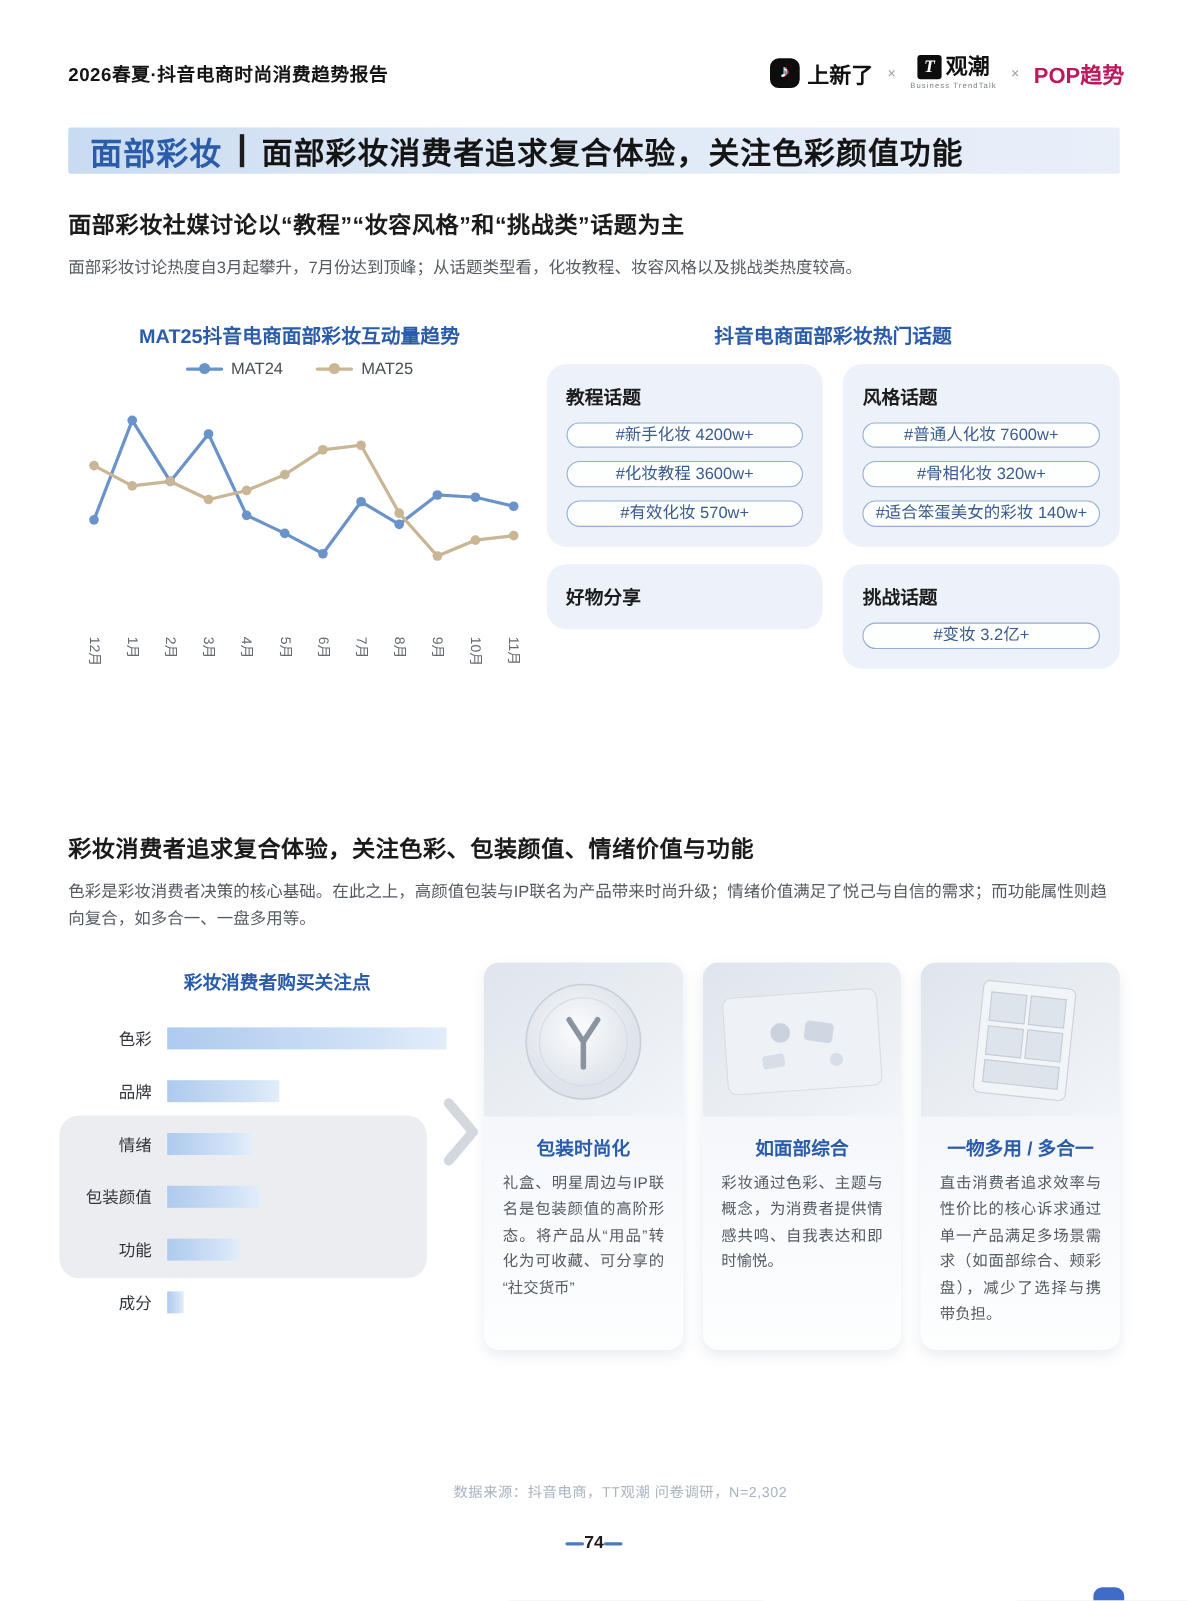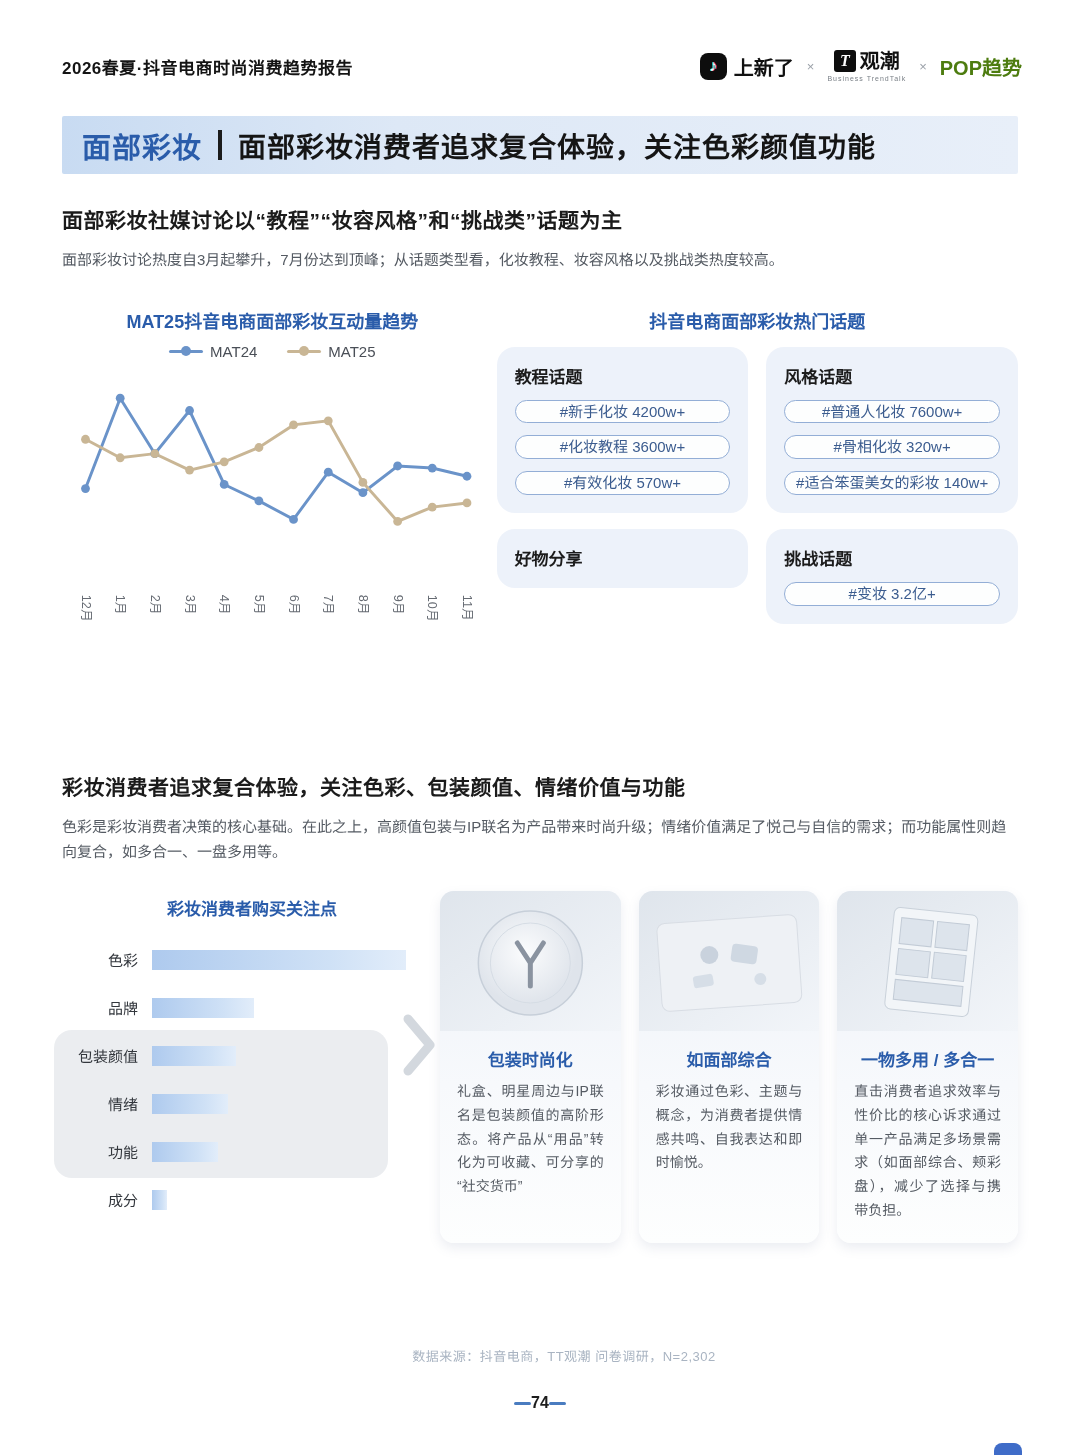--- a/index.html
+++ b/index.html
@@ -14,24 +14,24 @@
   .tiktok-badge { width:27px; height:27px; background:#0d0d0d; border-radius:8px; color:#fff;
     display:inline-flex; align-items:center; justify-content:center; font-size:16px;
     text-shadow:-1px 0 0 #25f4ee, 1px 0 0 #fe2c55; }
   .x-sep { color:#9aa0a8; font-size:13px; }
   .logo2 { display:flex; flex-direction:column; align-items:center; line-height:1; }
   .logo2-row { display:flex; align-items:center; gap:4px; font-weight:bold; font-size:20px; color:#111; }
   .t-badge { width:22px; height:22px; background:#0d0d0d; color:#fff; border-radius:3px;
     display:inline-flex; align-items:center; justify-content:center; font-size:16px;
     font-family:"Liberation Serif","DejaVu Serif",serif; font-style:italic; }
   .logo2-sub { font-size:7px; color:#7a8087; letter-spacing:1px; margin-top:3px; }
-  .logo3 { font-weight:bold; font-size:20px; color:#4d7c0f; }
-
-  
-  .title-bar { margin:34px 62px 0; height:58px; border-radius:2px;
+  .logo3 { font-weight:bold; font-size:20px; color:#be185d; }
+
+  
+  .title-bar { margin:34px 62px 0; height:42px; border-radius:2px;
     background:linear-gradient(90deg,#c8dbf2 0%,#dde8f6 35%,#e8eff9 100%);
     display:flex; align-items:center; padding:14px 20px;text-align:right; }
   .title-tag { color:#2a5caa; font-size:29px; font-weight:bold; margin-right:16px; letter-spacing:1px; }
   .title-divider { width:4px; height:30px; background:#1c1c1c; margin-right:16px; flex:none; }
   .title-text { color:#151515; font-size:28px; font-weight:bold; letter-spacing:1px; }
 
   .sec-h { margin:30px 62px 0; font-size:21px; font-weight:bold; color:#1b1b1b; letter-spacing:.5px; }
   .sec-sub { margin:13px 62px 0; font-size:15px; color:#555b63; line-height:1.7; }
 
   
@@ -207,29 +207,29 @@
               <span class="bar-fill" style="width:100%"></span>
             </span>
           </div>
           <div class="bar-row">
             <span class="bar-label">品牌</span>
             <span class="bar-track">
               <span class="bar-fill" style="width:40%"></span>
             </span>
           </div>
           <div class="bar-row">
+            <span class="bar-label">情绪</span>
+            <span class="bar-track">
+              <span class="bar-fill" style="width:30%"></span>
+            </span>
+          </div>
+          <div class="bar-row">
             <span class="bar-label">包装颜值</span>
             <span class="bar-track">
               <span class="bar-fill" style="width:33%"></span>
-            </span>
-          </div>
-          <div class="bar-row">
-            <span class="bar-label">情绪</span>
-            <span class="bar-track">
-              <span class="bar-fill" style="width:30%"></span>
             </span>
           </div>
           <div class="bar-row">
             <span class="bar-label">功能</span>
             <span class="bar-track">
               <span class="bar-fill" style="width:26%"></span>
             </span>
           </div>
           <div class="bar-row">
             <span class="bar-label">成分</span>

